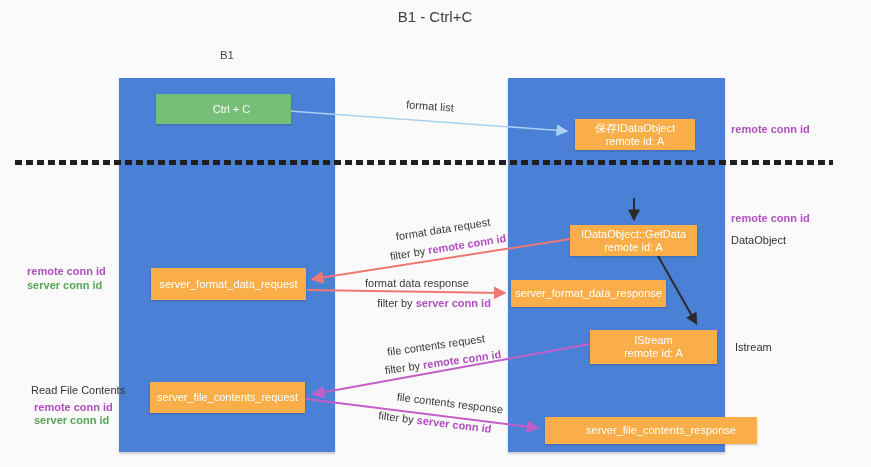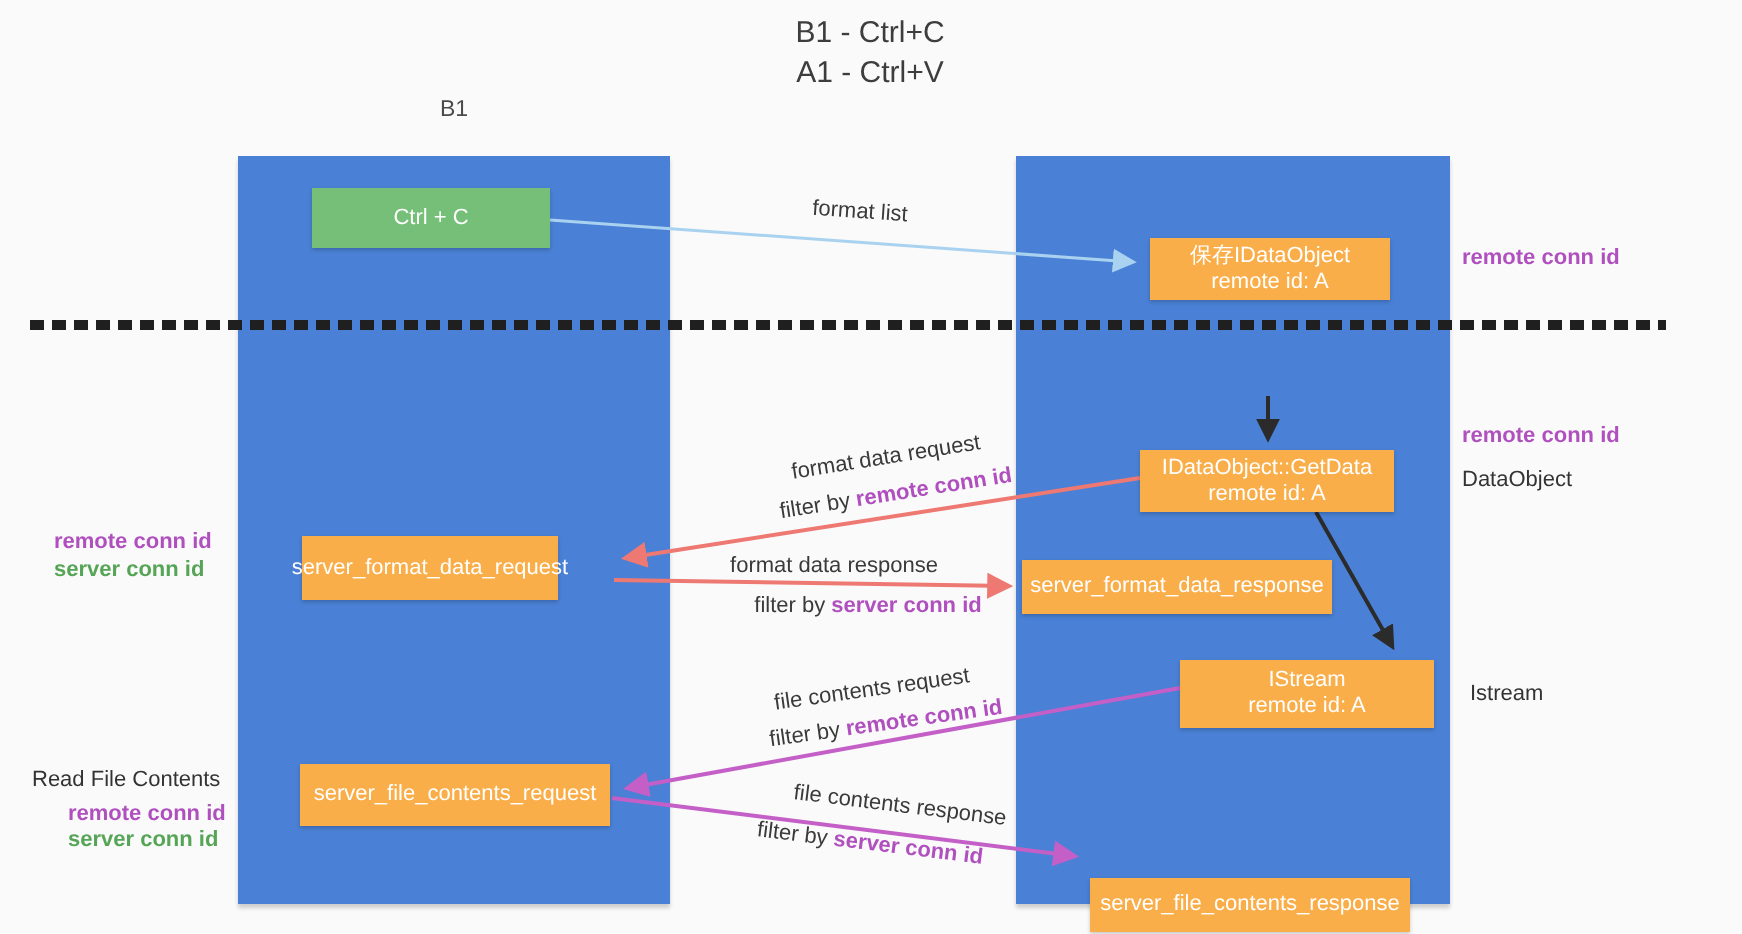--- a/index.html
+++ b/index.html
@@ -17,51 +17,50 @@
   .lane-header{position:absolute;top:48px;width:120px;text-align:center;
                font-size:11.5px;line-height:14px;color:#4a4a4a;}
 
   .dashed{position:absolute;left:15px;top:160px;width:818px;height:5px;
           background:repeating-linear-gradient(90deg,#1f1f1f 0 7px,transparent 7px 11px);}
 
   .box{position:absolute;display:flex;flex-direction:column;align-items:center;
        justify-content:center;color:#fff;font-size:11px;line-height:13px;
        text-align:center;box-shadow:0 1px 2px rgba(0,0,0,.2);}
   .orange{background:#f9ae49;}
-  .green{background:#75bf78;}
+  .green{background:#75bf78;padding-left:16px;}
 
   .b-ctrl-c{left:156px;top:94px;width:119px;height:30px;}
   .b-save{left:575px;top:119px;width:120px;height:31px;}
   .b-ctrl-v{left:573px;top:171px;width:122px;height:27px;}
   .b-getdata{left:570px;top:225px;width:127px;height:31px;}
-  .b-fmt-req{left:151px;top:268px;width:128px;height:32px;text-align:center;}
+  .b-fmt-req{left:151px;top:268px;width:155px;height:32px;text-align:center;}
   .b-fmt-resp{left:511px;top:280px;width:155px;height:27px;}
   .b-istream{left:590px;top:330px;width:127px;height:34px;}
   .b-file-req{left:150px;top:382px;width:155px;height:31px;}
-  .b-file-resp{left:545px;top:439px;width:160px;height:27px;}
+  .b-file-resp{left:545px;top:417px;width:192px;height:27px;padding-left:20px;}
 
   .lbl{position:absolute;font-size:11px;color:#333;white-space:nowrap;}
   .bold{font-weight:bold;}
   .purple{color:#b050bf;}
   .greentx{color:#56a556;}
 
   .arrow-lbl{position:absolute;font-size:11px;color:#3a3a3a;white-space:nowrap;
              text-align:center;}
   .hl{font-weight:bold;color:#b050bf;}
 
   svg.arrows{position:absolute;left:0;top:0;pointer-events:none;}
 </style>
 </head>
 <body>
 
 <div class="stage">
 
   <div class="title">
     <div>B1 - Ctrl+C</div>
-    <div>A1 - Ctrl+V</div>
   </div>
 
   <div class="lane-header" style="left:167px;">
     <div>B1</div>
   </div>
   <div class="lane-header" style="left:557px;">
   </div>
 
   <div class="lane left"></div>
   <div class="lane right"></div>
@@ -152,17 +151,17 @@
 
   <div class="lbl bold purple" style="left:731px;top:123px;">remote conn id</div>
   <div class="lbl bold purple" style="left:731px;top:212px;">remote conn id</div>
   <div class="lbl" style="left:731px;top:234px;">DataObject</div>
   <div class="lbl" style="left:735px;top:341px;">Istream</div>
   <div class="lbl" style="left:733px;top:424px;margin-top:44px;">Write File Contents</div>
 
   <div class="lbl bold purple" style="left:27px;top:265px;">remote conn id</div>
   <div class="lbl bold greentx" style="left:27px;top:279px;">server conn id</div>
 
-  <div class="lbl" style="left:16px;top:384px;">Read File Contents</div>
+  <div class="lbl" style="left:31px;top:384px;">Read File Contents</div>
   <div class="lbl bold purple" style="left:34px;top:401px;">remote conn id</div>
   <div class="lbl bold greentx" style="left:34px;top:414px;">server conn id</div>
 
 </div>
 
 </body></html>

